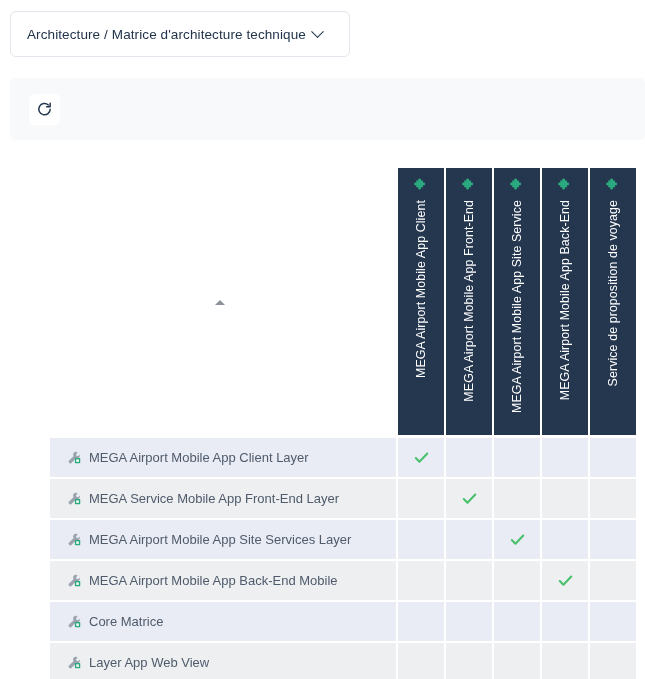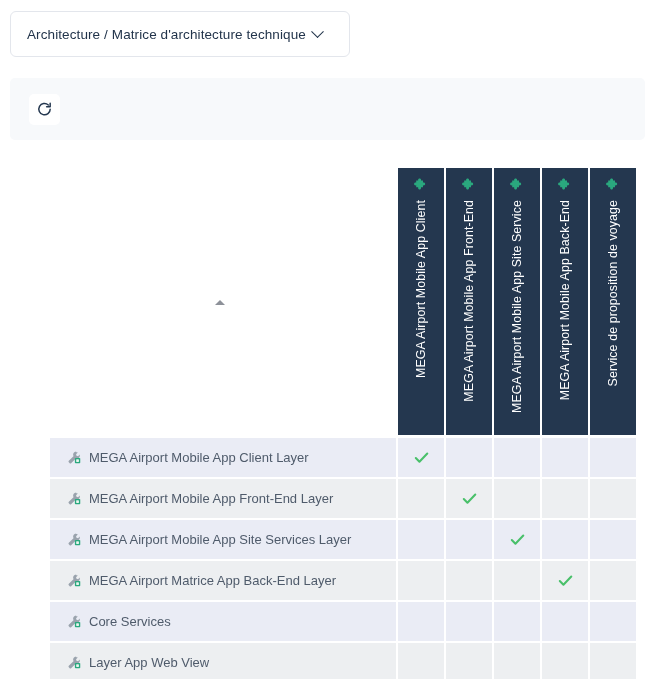--- a/index.html
+++ b/index.html
@@ -225,21 +225,21 @@
 </div>
   </div>
 
   <div class="matrix-row even">
     <div class="row-label">
       <svg class="tool-icon" width="15" height="15" viewBox="0 0 24 24">
         <path d="M14.6 2.4a5 5 0 0 0-4.2 7.4L2.9 17.3a1.6 1.6 0 0 0 0 2.3l1.4 1.4a1.6 1.6 0 0 0 2.3 0l7.5-7.5a5 5 0 0 0 6.3-6.3l-2.7 2.7-2.5-.7-.7-2.5 2.7-2.7c-.8-.4-1.6-.6-2.6-.6z" fill="#9aa3ad"></path>
         <rect x="12.6" y="12.6" width="8.6" height="8.6" rx="1.3" fill="#2aa87e"></rect>
         <rect x="14.7" y="14.7" width="4.4" height="4.4" rx=".7" fill="#e8f4ee"></rect>
       </svg>
-      <span class="row-label-text">MEGA Airport Mobile App Front-End Layer</span>
+      <span class="row-label-text">MEGA Service Mobile App Front-End Layer</span>
     </div>
     <div class="cells">
   <div class="cell">
     
   </div>
 
   <div class="cell checked">
     <svg class="check" width="19" height="19" viewBox="0 0 24 24">
       <path d="M4.8 12.6l4.6 4.7L19.3 7" fill="none" stroke="#49c06a" stroke-width="2.6" stroke-linecap="round" stroke-linejoin="round"></path>
     </svg>
@@ -293,21 +293,21 @@
 </div>
   </div>
 
   <div class="matrix-row even">
     <div class="row-label">
       <svg class="tool-icon" width="15" height="15" viewBox="0 0 24 24">
         <path d="M14.6 2.4a5 5 0 0 0-4.2 7.4L2.9 17.3a1.6 1.6 0 0 0 0 2.3l1.4 1.4a1.6 1.6 0 0 0 2.3 0l7.5-7.5a5 5 0 0 0 6.3-6.3l-2.7 2.7-2.5-.7-.7-2.5 2.7-2.7c-.8-.4-1.6-.6-2.6-.6z" fill="#9aa3ad"></path>
         <rect x="12.6" y="12.6" width="8.6" height="8.6" rx="1.3" fill="#2aa87e"></rect>
         <rect x="14.7" y="14.7" width="4.4" height="4.4" rx=".7" fill="#e8f4ee"></rect>
       </svg>
-      <span class="row-label-text">MEGA Airport Matrice App Back-End Layer</span>
+      <span class="row-label-text">MEGA Airport Mobile App Back-End Mobile</span>
     </div>
     <div class="cells">
   <div class="cell">
     
   </div>
 
   <div class="cell">
     
   </div>
 
@@ -327,21 +327,21 @@
 </div>
   </div>
 
   <div class="matrix-row odd">
     <div class="row-label">
       <svg class="tool-icon" width="15" height="15" viewBox="0 0 24 24">
         <path d="M14.6 2.4a5 5 0 0 0-4.2 7.4L2.9 17.3a1.6 1.6 0 0 0 0 2.3l1.4 1.4a1.6 1.6 0 0 0 2.3 0l7.5-7.5a5 5 0 0 0 6.3-6.3l-2.7 2.7-2.5-.7-.7-2.5 2.7-2.7c-.8-.4-1.6-.6-2.6-.6z" fill="#9aa3ad"></path>
         <rect x="12.6" y="12.6" width="8.6" height="8.6" rx="1.3" fill="#2aa87e"></rect>
         <rect x="14.7" y="14.7" width="4.4" height="4.4" rx=".7" fill="#e8f4ee"></rect>
       </svg>
-      <span class="row-label-text">Core Services</span>
+      <span class="row-label-text">Core Matrice</span>
     </div>
     <div class="cells">
   <div class="cell">
     
   </div>
 
   <div class="cell">
     
   </div>
 

